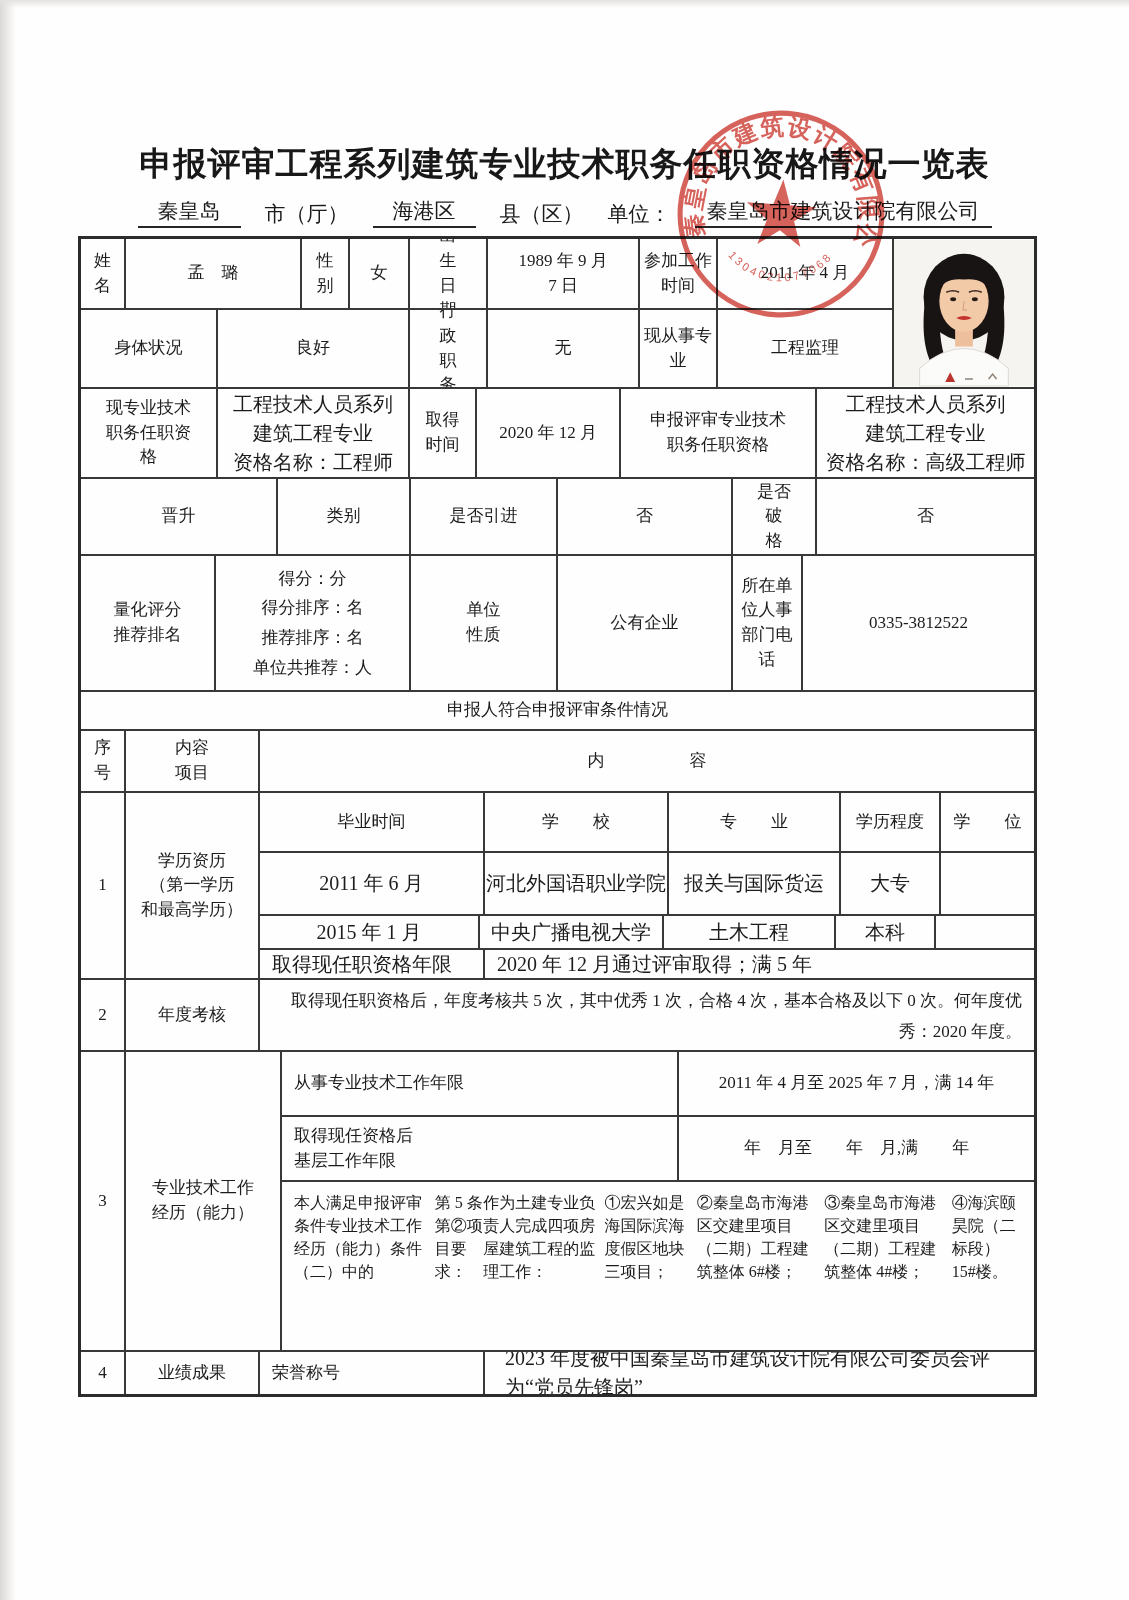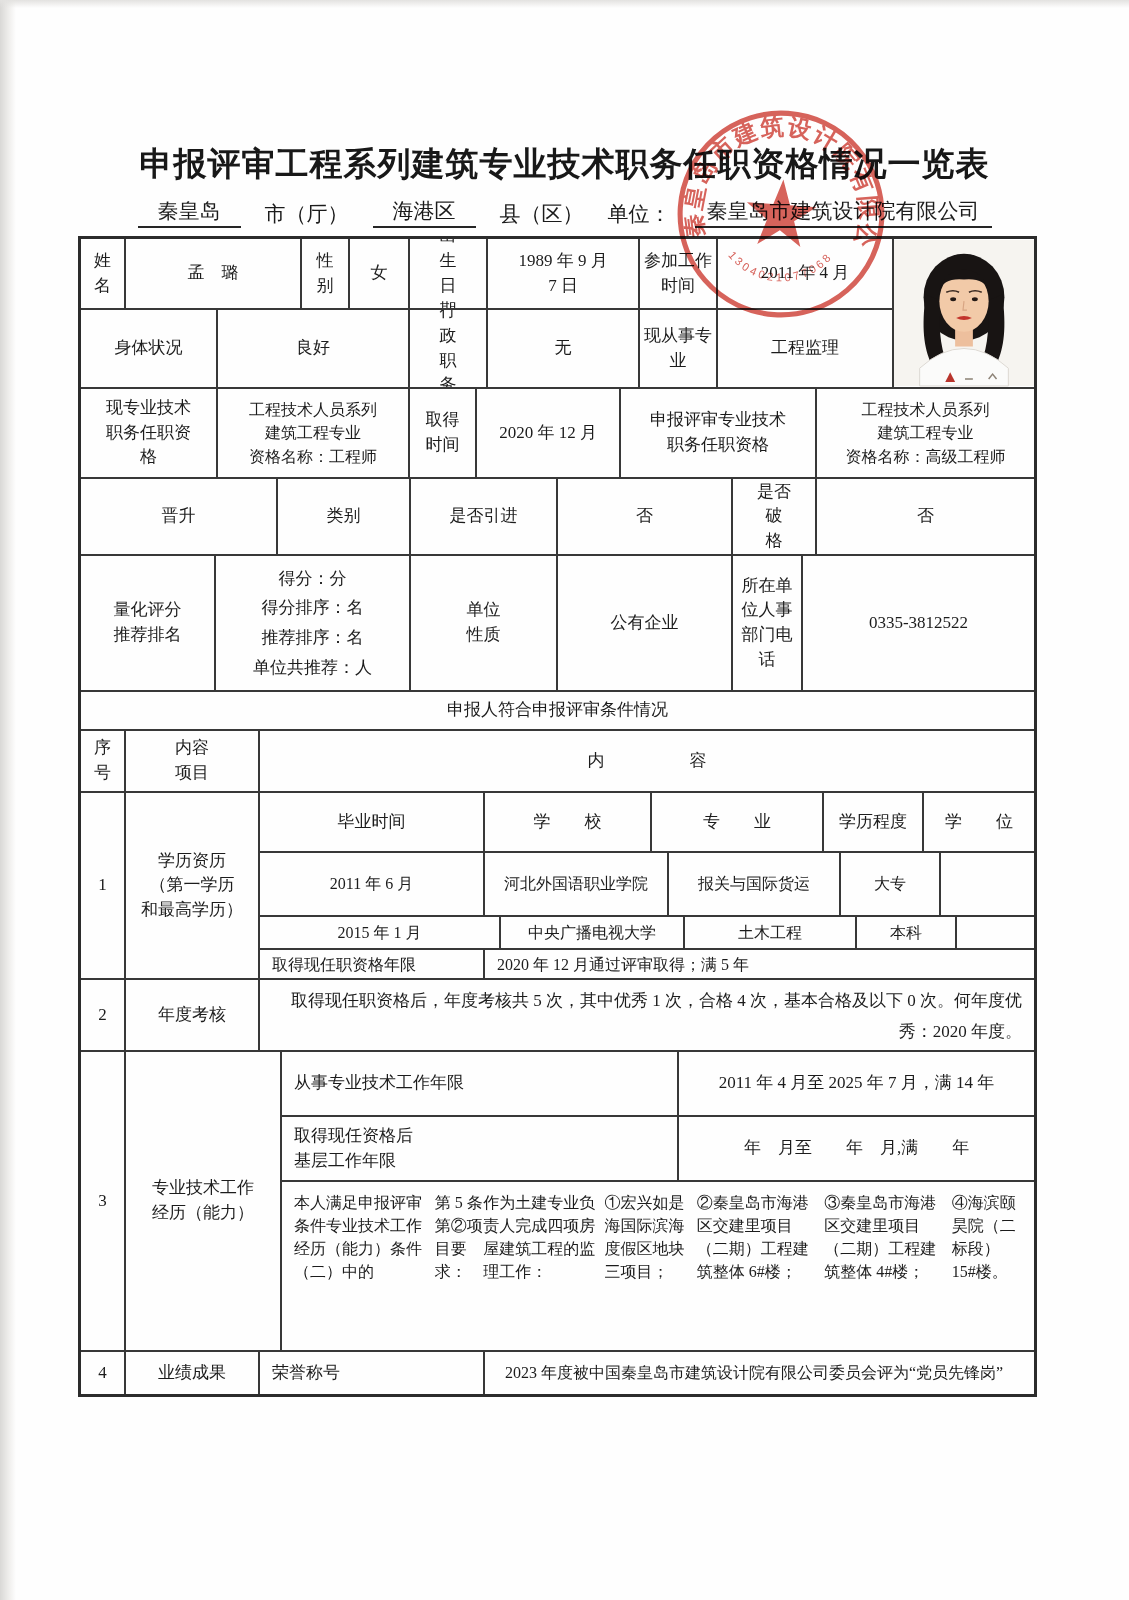--- a/index.html
+++ b/index.html
@@ -54,21 +54,21 @@
   .pad-md{padding-left:22px;padding-right:22px;}
   .txtblock{
     justify-content:flex-start;align-items:flex-start;text-align:right;
     padding:6px 12px;line-height:1.8;
   }
   .detail{
     justify-content:flex-start;align-items:flex-start;text-align:left;
     padding:8px 12px;flex-direction:row;line-height:23px;font-size:16px;
   }
   .detail div{margin:1px 0;}
-  .small{font-size:16px;}
+  .small{font-size:20px;}
   .seal{
     position:absolute;left:674px;top:107px;width:214px;height:214px;
     opacity:0.82;mix-blend-mode:multiply;transform:rotate(4deg);
     pointer-events:none;
   }
 </style>
 </head>
 <body>
 
 <div class="sheet">
@@ -195,34 +195,34 @@
     </div>
 
     <div class="row" style="height:187px">
       <div class="c" style="width:43px">1</div>
       <div class="c" style="width:134px">学历资历
 （第一学历
 和最高学历）</div>
       <div class="col grow" style="border-left:2px solid #383838">
         <div class="subrow first" style="height:59px">
           <div class="c" style="width:223px;border-left:none">毕业时间</div>
-          <div class="c" style="width:167px">学　　校</div>
+          <div class="c" style="width:184px">学　　校</div>
           <div class="c" style="width:172px">专　　业</div>
           <div class="c" style="width:100px">学历程度</div>
           <div class="c grow">学　　位</div>
         </div>
         <div class="subrow" style="height:64px">
           <div class="c small" style="width:223px;border-left:none">2011 年 6 月</div>
           <div class="c small" style="width:184px">河北外国语职业学院</div>
           <div class="c small" style="width:172px">报关与国际货运</div>
           <div class="c small" style="width:100px">大专</div>
           <div class="c grow small"></div>
         </div>
         <div class="subrow" style="height:34px">
-          <div class="c small" style="width:239px;border-left:none">2015 年 1 月</div>
+          <div class="c small" style="width:218px;border-left:none">2015 年 1 月</div>
           <div class="c small" style="width:184px">中央广播电视大学</div>
           <div class="c small" style="width:172px">土木工程</div>
           <div class="c small" style="width:100px">本科</div>
           <div class="c grow small"></div>
         </div>
         <div class="subrow" style="height:30px">
           <div class="c small lf" style="width:223px;border-left:none">取得现任职资格年限</div>
           <div class="c grow small lf">2020 年  12 月通过评审取得；满  5  年</div>
         </div>
       </div>

